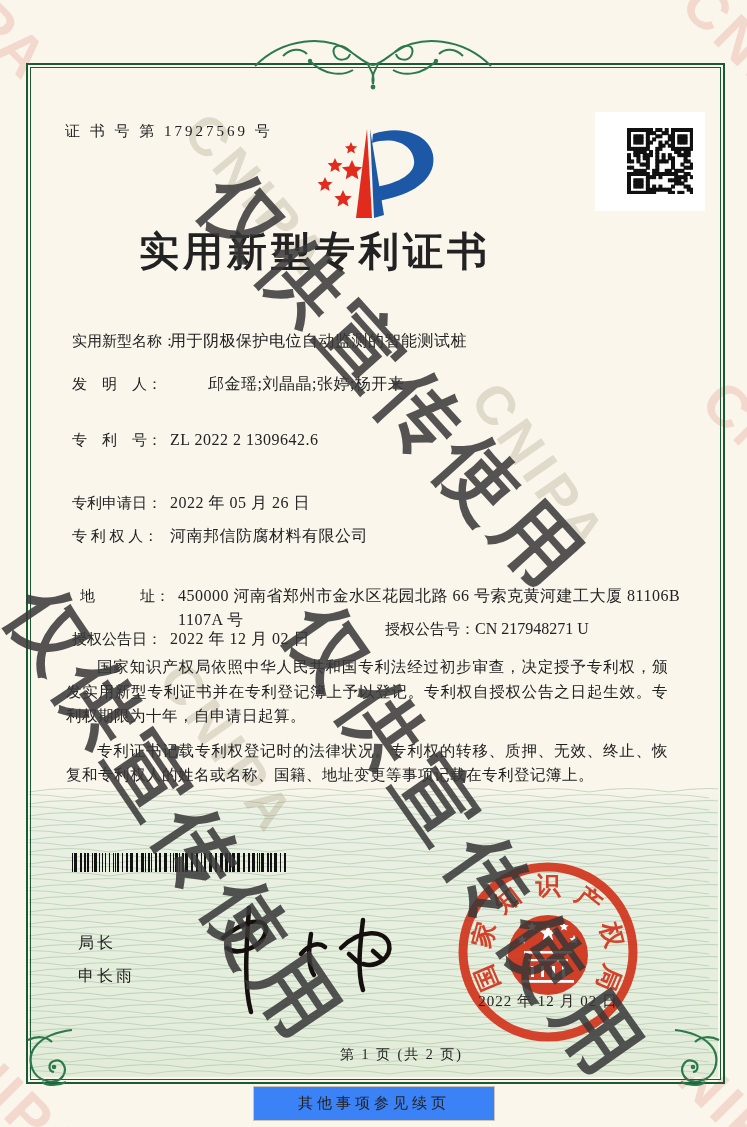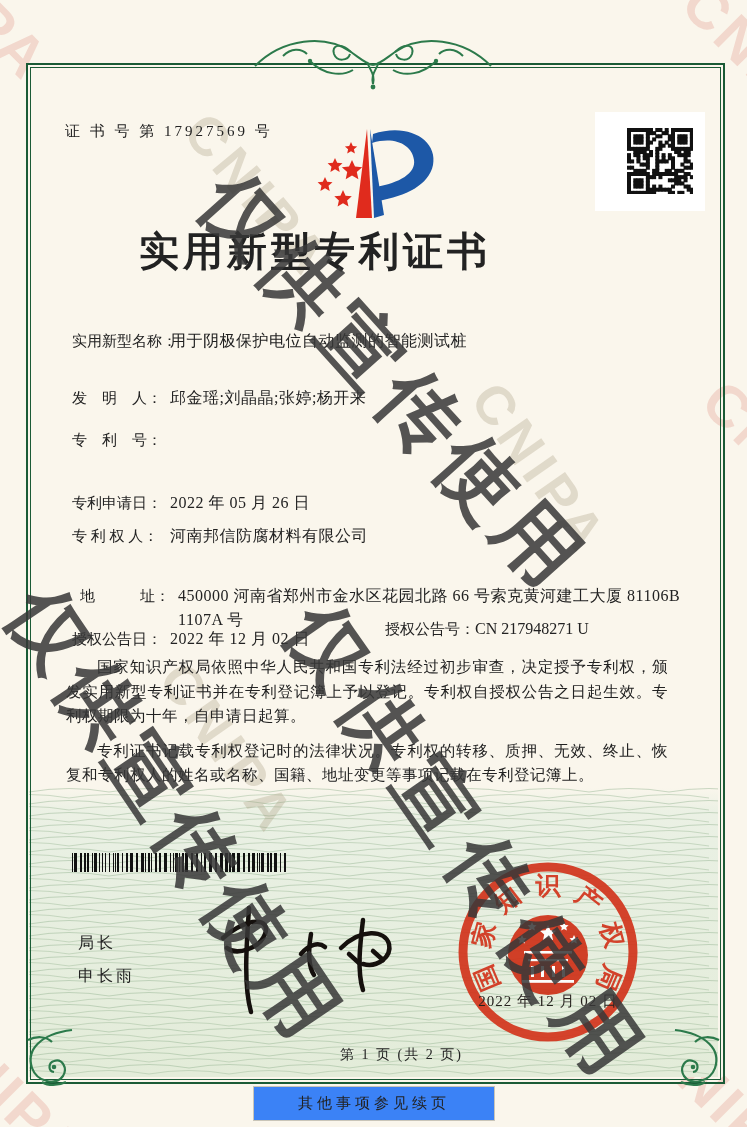--- a/index.html
+++ b/index.html
@@ -409,26 +409,27 @@
       <rect x="53.43" y="62.86" width="4" height="4" fill="#111"></rect>
       <rect x="62.86" y="62.86" width="4" height="4" fill="#111"></rect>
     </svg>
 
   <div class="title">实用新型专利证书</div>
 
   <div class="row" style="top:329px;">
     <span class="lbl">实用新型名称：</span>
     <span class="val">用于阴极保护电位自动监测的智能测试桩</span>
   </div>
-  <div class="row" style="top:386px;">
+  <div class="row" style="top:372px;gap:38px;">
     <span class="lbl">发　明　人：</span>
     <span class="val">邱金瑶;刘晶晶;张婷;杨开来</span>
   </div>
   <div class="row" style="top:428px;">
     <span class="lbl">专　利　号：</span>
+    <span class="val">ZL 2022 2 1309642.6</span>
   </div>
   <div class="row" style="top:491px;">
     <span class="lbl">专利申请日：</span>
     <span class="val">2022 年 05 月 26 日</span>
   </div>
   <div class="row" style="top:524px;">
     <span class="lbl">专 利 权 人：</span>
     <span class="val">河南邦信防腐材料有限公司</span>
   </div>
   <div class="row" style="top:584px;margin-left:8px;">

